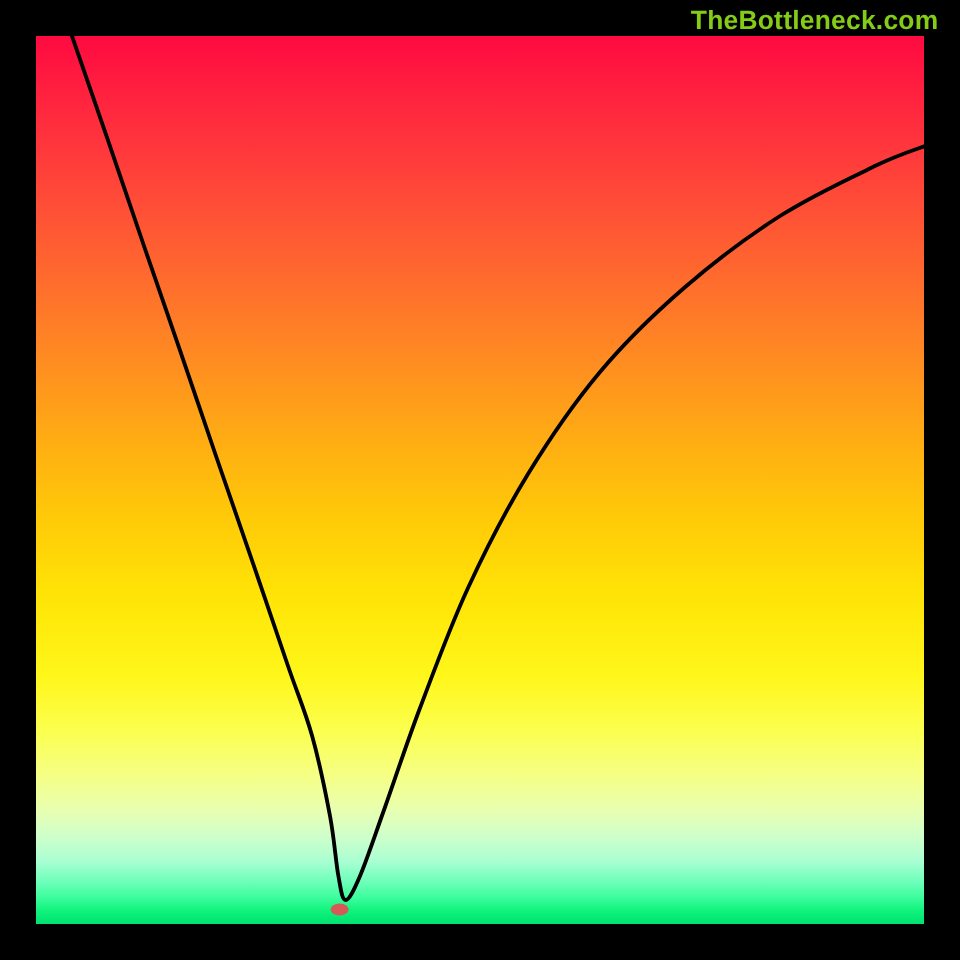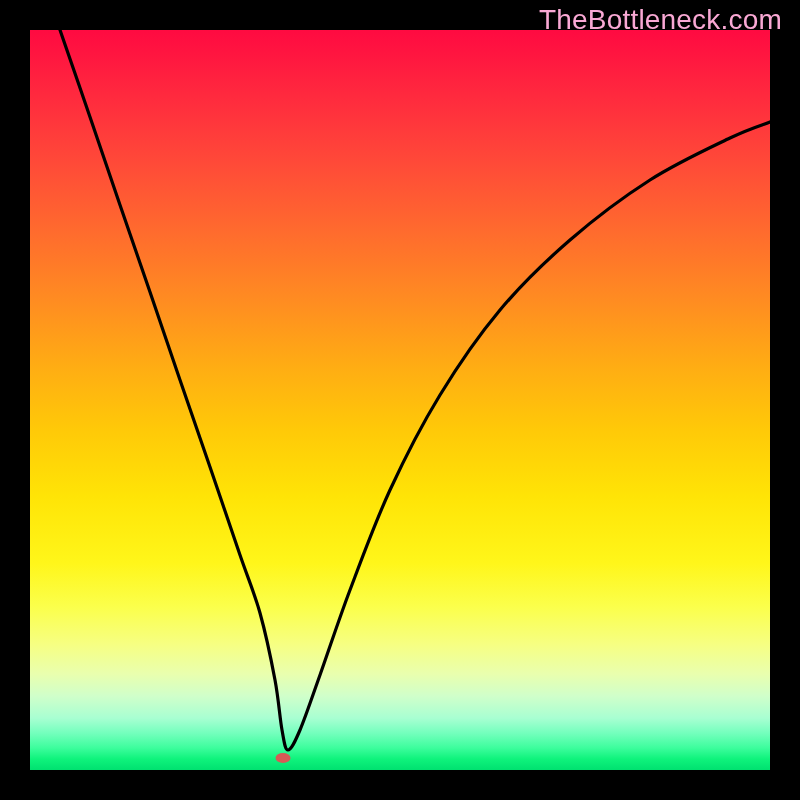--- a/index.html
+++ b/index.html
@@ -14,23 +14,23 @@
   .chart-container {
     position: relative;
     width: 800px;
     height: 800px;
     background: #000;
   }
   .watermark {
     position: absolute;
     top: 4px;
     right: 18px;
-    color: #f9a8d4;
-    font-size: 28px;
-    font-weight: 400;
+    color: #84cc16;
+    font-size: 22px;
+    font-weight: 700;
     letter-spacing: 0.2px;
   }
   .plot-area {
     position: absolute;
     left: 30px;
     top: 30px;
     width: 740px;
     height: 740px;
     overflow: hidden;
   }

